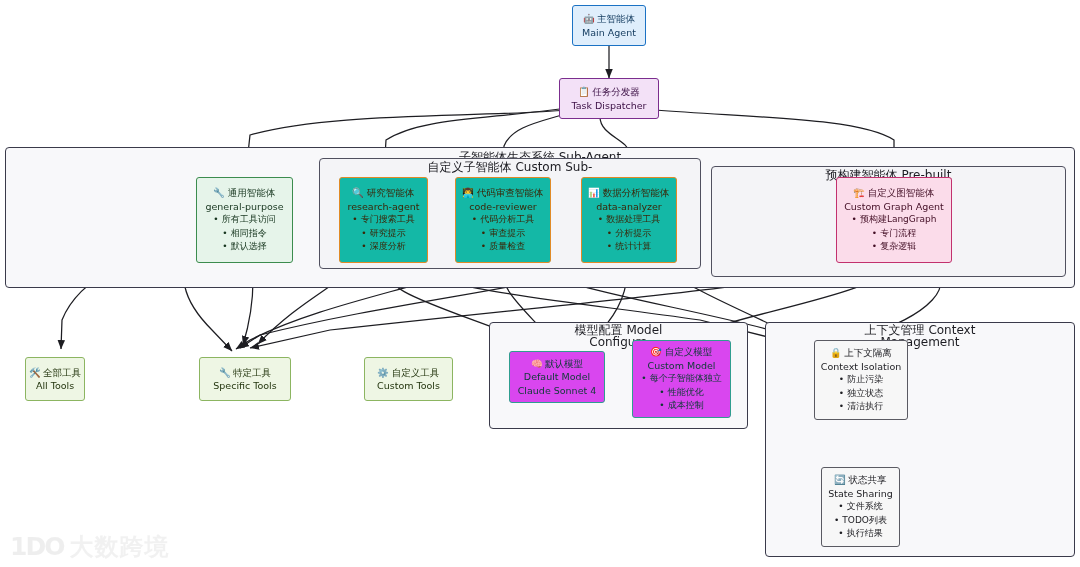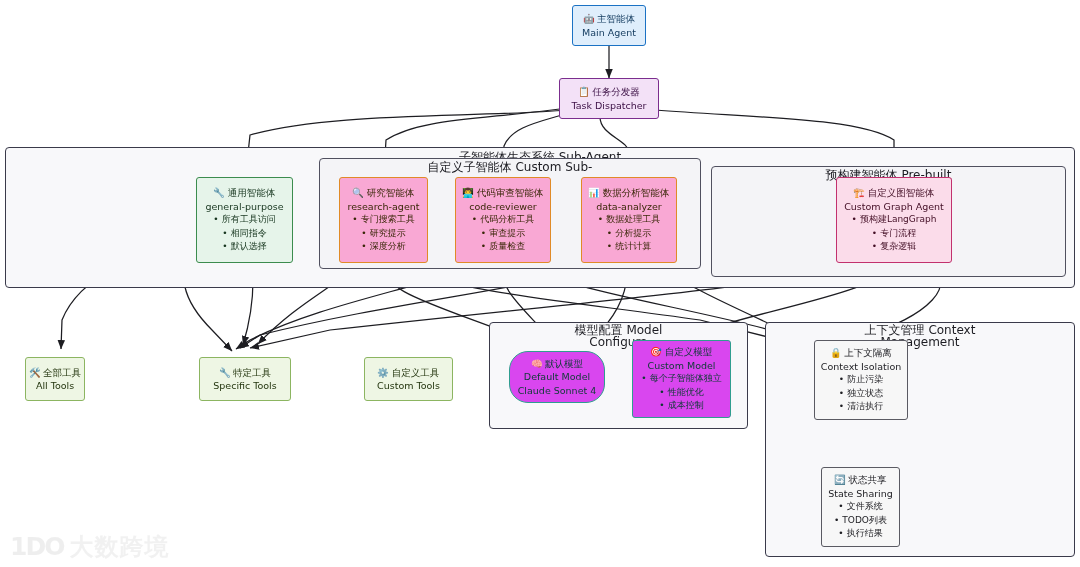--- a/index.html
+++ b/index.html
@@ -49,21 +49,21 @@
   .node .ttl{font-size:9.5px;white-space:nowrap;}
   .node .ttl .ic{font-size:9.5px;margin-right:2px;}
   .node .sub{font-size:9.5px;white-space:nowrap;}
   .node .li{font-size:9px;white-space:nowrap;}
   .node .li:before{content:"\2022";margin-right:3px;font-size:9px;}
 
   
   .n-blue   {background:#dfeefc;border:1.8px solid #1b72c4;color:#123a5e;}
   .n-purple {background:#f3e1f7;border:1.6px solid #7b2d8e;color:#3c1045;}
   .n-green  {background:#e6f4ea;border:1.6px solid #3c8c4e;color:#17361f;}
-  .n-orange {background:#f9a8d4;border:1.6px solid #e08a27;color:#3a2708;}
+  .n-orange {background:#14b8a6;border:1.6px solid #e08a27;color:#3a2708;}
   .n-pink   {background:#fbdcea;border:1.8px solid #c2316e;color:#430e25;}
   .n-lgreen {background:#eef6e4;border:1.4px solid #8cb561;color:#24360f;}
   .n-teal   {background:#d946ef;border:1.5px solid #2f9e8f;color:#0d3b35;}
   .n-grey   {background:#f7f7f7;border:1.4px solid #5a5a62;color:#1d1d22;margin-left:24px;}
 
   .watermark{
     position:absolute;left:10px;bottom:8px;
     display:flex;align-items:center;gap:6px;
     opacity:.30;pointer-events:none;user-select:none;
   }
@@ -221,21 +221,21 @@
     <div class="sub">Specific Tools</div>
   </div>
 
   <div class="node n-lgreen" style="left:364px;top:357px;width:89px;height:44px;">
     <div class="ttl">
       <span class="ic">⚙️</span><span>自定义工具</span>
     </div>
     <div class="sub">Custom Tools</div>
   </div>
 
-  <div class="node n-teal" style="left:509px;top:351px;width:96px;height:52px;border-radius:19px;">
+  <div class="node n-teal" style="left:509px;top:351px;width:96px;height:52px;">
     <div class="ttl">
       <span class="ic">🧠</span><span>默认模型</span>
     </div>
     <div class="sub">Default Model</div>
     <div class="sub">Claude Sonnet 4</div>
   </div>
 
   <div class="node n-teal" style="left:632px;top:340px;width:99px;height:78px;">
     <div class="ttl">
       <span class="ic">🎯</span><span>自定义模型</span>

